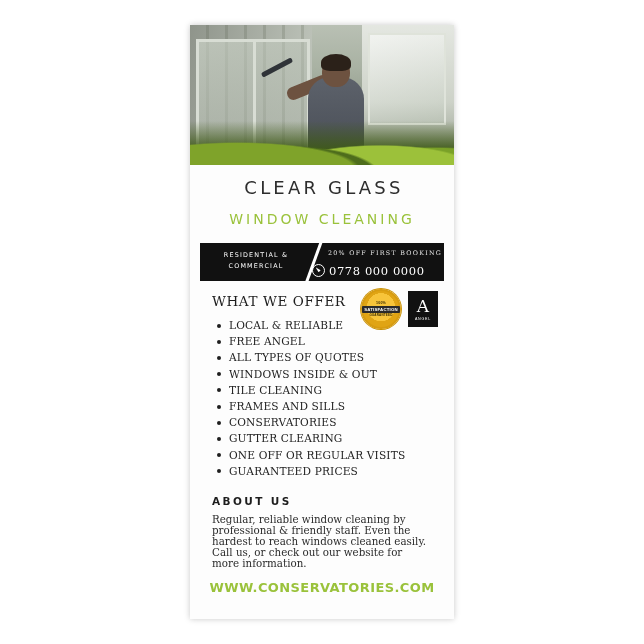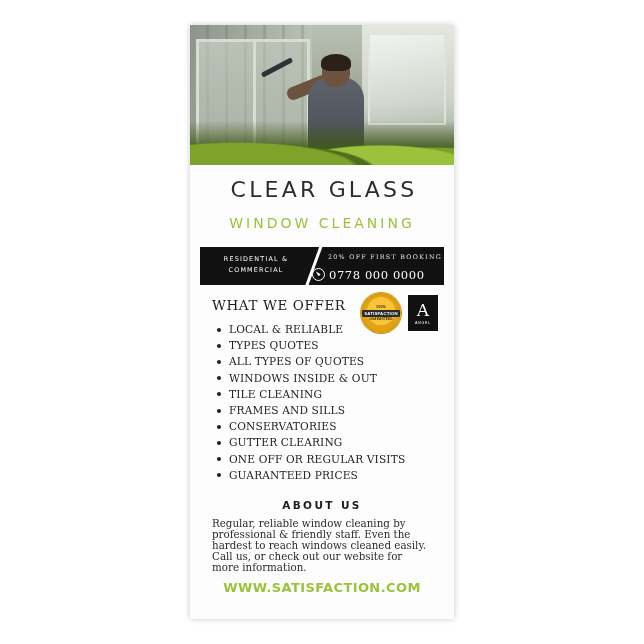--- a/index.html
+++ b/index.html
@@ -129,21 +129,21 @@
   }
 
   
   .title-block {
     padding: 12px 0 6px 0;
     background: #fdfdfd;
     text-align: center;
   }
   .brand-name {
     font-family: "DejaVu Sans", sans-serif;
-    font-size: 22px;
+    font-size: 18px;
     letter-spacing: 3.2px;
     color: #2d2d2d;
     font-weight: 400;
     margin-left: 4px;
   }
   .brand-sub {
     margin-top: 13px;
     font-family: "DejaVu Sans", sans-serif;
     font-size: 14px;
     letter-spacing: 3.0px;
@@ -310,21 +310,20 @@
     border-radius: 50%;
   }
 
   .about-heading {
     margin-top: 16px;
     font-family: "DejaVu Sans", sans-serif;
     font-size: 10.5px;
     letter-spacing: 2.4px;
     color: #1d1d1d;
     font-weight: 700;
-    text-align: center;
   }
   .about-text {
     margin-top: 7px;
     font-family: "DejaVu Serif", serif;
     font-size: 10.3px;
     line-height: 11px;
     color: #2b2b2b;
   }
 
   .website {
@@ -389,31 +388,31 @@
         <div class="badge-logo">
           <span class="letter">A</span>
           <span class="word">ANGEL</span>
         </div>
       </div>
 
       <div class="section-heading">WHAT WE OFFER</div>
 
       <ul class="offer-list">
         <li>LOCAL &amp; RELIABLE</li>
-        <li>TYPES QUOTES</li>
+        <li>FREE ANGEL</li>
         <li>ALL TYPES OF QUOTES</li>
         <li>WINDOWS INSIDE &amp; OUT</li>
         <li>TILE CLEANING</li>
         <li>FRAMES AND SILLS</li>
         <li>CONSERVATORIES</li>
         <li>GUTTER CLEARING</li>
         <li>ONE OFF OR REGULAR VISITS</li>
         <li>GUARANTEED PRICES</li>
       </ul>
 
       <div class="about-heading">ABOUT US</div>
       <div class="about-text">Regular, reliable window cleaning by professional &amp; friendly staff. Even the hardest to reach windows cleaned easily. Call us, or check out our website for more information.</div>
     </div>
 
-    <div class="website">WWW.SATISFACTION.COM</div>
+    <div class="website">WWW.CONSERVATORIES.COM</div>
 
   </div>
 </div>
 
 </body></html>

